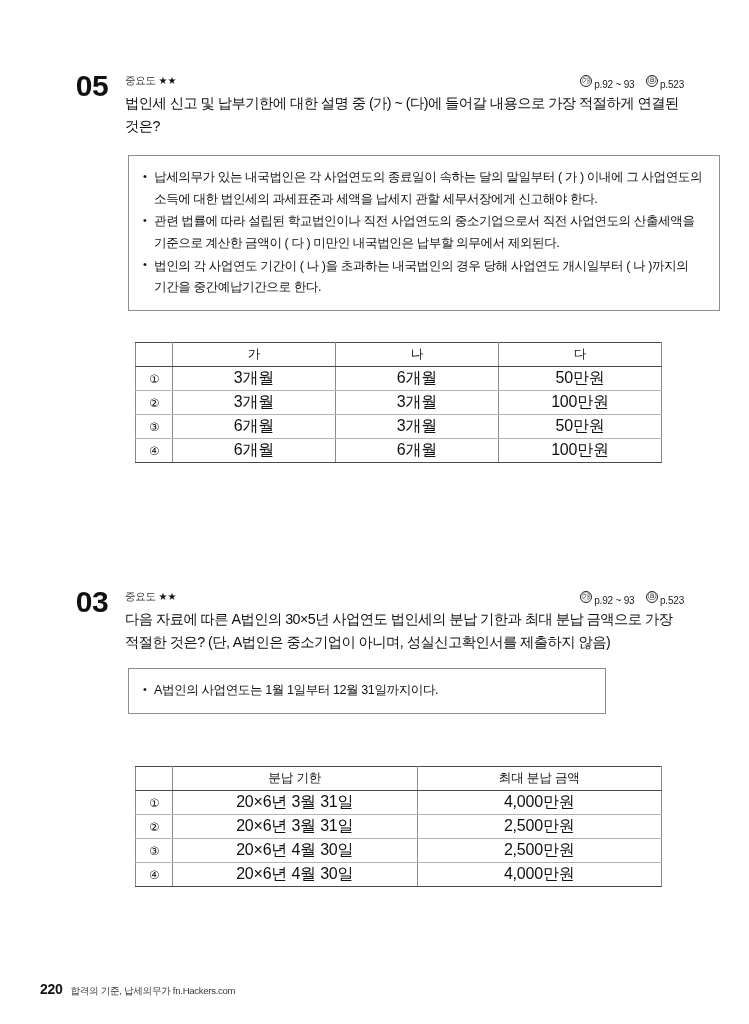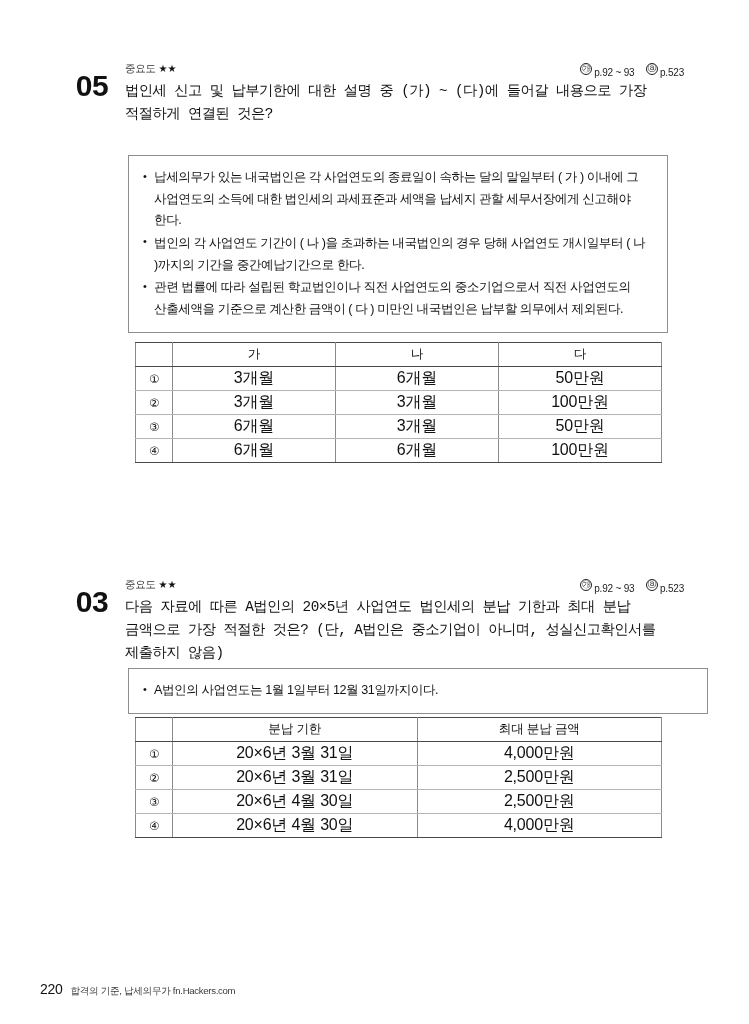--- a/index.html
+++ b/index.html
@@ -44,20 +44,21 @@
   }
 
   .q-body {
     margin-left: 61px;
     position: relative;
   }
 
   .q-meta-row {
     position: relative;
     height: 16px;
+    margin-top: 12px;
   }
   .importance {
     position: absolute;
     left: 0;
     top: 0;
     font-size: 10.5px;
     color: #333333;
     letter-spacing: -0.3px;
     white-space: nowrap;
   }
@@ -91,33 +92,32 @@
     overflow: hidden;
   }
 
   .q-text {
     font-size: 14.3px;
     line-height: 1.62;
     letter-spacing: -0.55px;
     color: #111111;
     margin-top: 2px;
     word-break: keep-all;
-    font-family: Liberation Mono, monospace;
   }
 
   
   .info-box {
     position: absolute;
     box-sizing: border-box;
     border: 1px solid #8e8e8e;
     background: #ffffff;
     padding: 11px 16px 11px 14px;
   }
-  #box05 { left: 128px; top: 155px; width: 540px; }
-  #box06 { left: 128px; top: 668px; width: 580px; }
+  #box05 { left: 128px; top: 155px; width: 592px; }
+  #box06 { left: 128px; top: 668px; width: 478px; }
 
   .bullet-list { margin: 0; padding: 0; list-style: none; }
   .bullet-list li {
     position: relative;
     padding-left: 11px;
     font-size: 12.6px;
     line-height: 1.72;
     letter-spacing: -0.45px;
     color: #111111;
     word-break: keep-all;
@@ -133,21 +133,21 @@
   }
 
   
   .choice-table {
     position: absolute;
     border-collapse: collapse;
     table-layout: fixed;
     background: #fff;
   }
   #table05 { left: 135px; top: 342px; width: 527px; }
-  #table06 { left: 135px; top: 717px; width: 527px; }
+  #table06 { left: 135px; top: 766px; width: 527px; }
 
   .choice-table tr > * {
     border-left: 1px solid #8a8a8a;
     border-right: 1px solid #8a8a8a;
     border-bottom: 1px solid #b4b4b4;
     text-align: center;
     font-size: 16px;
     letter-spacing: -0.2px;
     color: #111111;
     height: 23px;
@@ -172,21 +172,21 @@
   .footer {
     position: absolute;
     left: 40px;
     bottom: 26px;
     display: flex;
     align-items: baseline;
     white-space: nowrap;
   }
   .footer .page-no {
     font-size: 14px;
-    font-weight: normal;
+    font-weight: bold;
     color: #111111;
     letter-spacing: -0.3px;
     text-align: center;
   }
   .footer .brand {
     font-size: 9.6px;
     color: #3a3a3a;
     margin-left: 8px;
     letter-spacing: -0.3px;
   }
@@ -208,22 +208,22 @@
           <span class="ref-item"><span class="circ">ⓐ</span><span>p.523</span></span>
         </div>
       </div>
       <div class="q-text">법인세 신고 및 납부기한에 대한 설명 중 (가) ~ (다)에 들어갈 내용으로 가장 적절하게 연결된 것은?</div>
     </div>
   </div>
 
   <div class="info-box" id="box05">
     <ul class="bullet-list">
       <li>납세의무가 있는 내국법인은 각 사업연도의 종료일이 속하는 달의 말일부터 ( 가 ) 이내에 그 사업연도의 소득에 대한 법인세의 과세표준과 세액을 납세지 관할 세무서장에게 신고해야 한다.</li>
+      <li>관련 법률에 따라 설립된 학교법인이나 직전 사업연도의 중소기업으로서 직전 사업연도의 산출세액을 기준으로 계산한 금액이 ( 다 ) 미만인 내국법인은 납부할 의무에서 제외된다.</li>
       <li>법인의 각 사업연도 기간이 ( 나 )을 초과하는 내국법인의 경우 당해 사업연도 개시일부터 ( 나 )까지의 기간을 중간예납기간으로 한다.</li>
-      <li>관련 법률에 따라 설립된 학교법인이나 직전 사업연도의 중소기업으로서 직전 사업연도의 산출세액을 기준으로 계산한 금액이 ( 다 ) 미만인 내국법인은 납부할 의무에서 제외된다.</li>
     </ul>
   </div>
 
   <table class="choice-table" id="table05">
     <thead>
       <tr>
         <th class="col-num"></th>
         <th>가</th>
         <th>나</th>
         <th>다</th>
@@ -262,21 +262,21 @@
     <div class="q-body">
       <div class="q-meta-row">
         <div class="importance">
           <span>중요도</span><span class="stars">★★</span>
         </div>
         <div class="refs">
           <span class="ref-item"><span class="circ">㉮</span><span>p.92 ~ 93</span></span>
           <span class="ref-item"><span class="circ">ⓐ</span><span>p.523</span></span>
         </div>
       </div>
-      <div class="q-text">다음 자료에 따른 A법인의 20×5년 사업연도 법인세의 분납 기한과 최대 분납 금액으로 가장 적절한 것은? (단, A법인은 중소기업이 아니며, 성실신고확인서를 제출하지 않음)</div>
+      <div class="q-text">다음 자료에 따른 A법인의 30×5년 사업연도 법인세의 분납 기한과 최대 분납 금액으로 가장 적절한 것은? (단, A법인은 중소기업이 아니며, 성실신고확인서를 제출하지 않음)</div>
     </div>
   </div>
 
   <div class="info-box" id="box06">
     <ul class="bullet-list">
       <li>A법인의 사업연도는 1월 1일부터 12월 31일까지이다.</li>
     </ul>
   </div>
 
   <table class="choice-table" id="table06">

